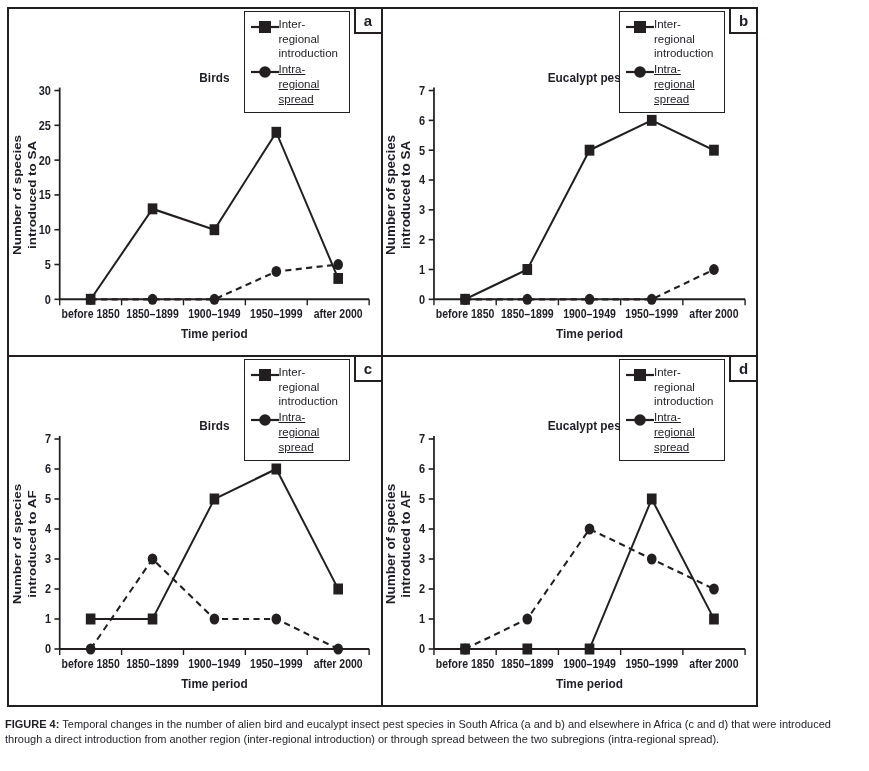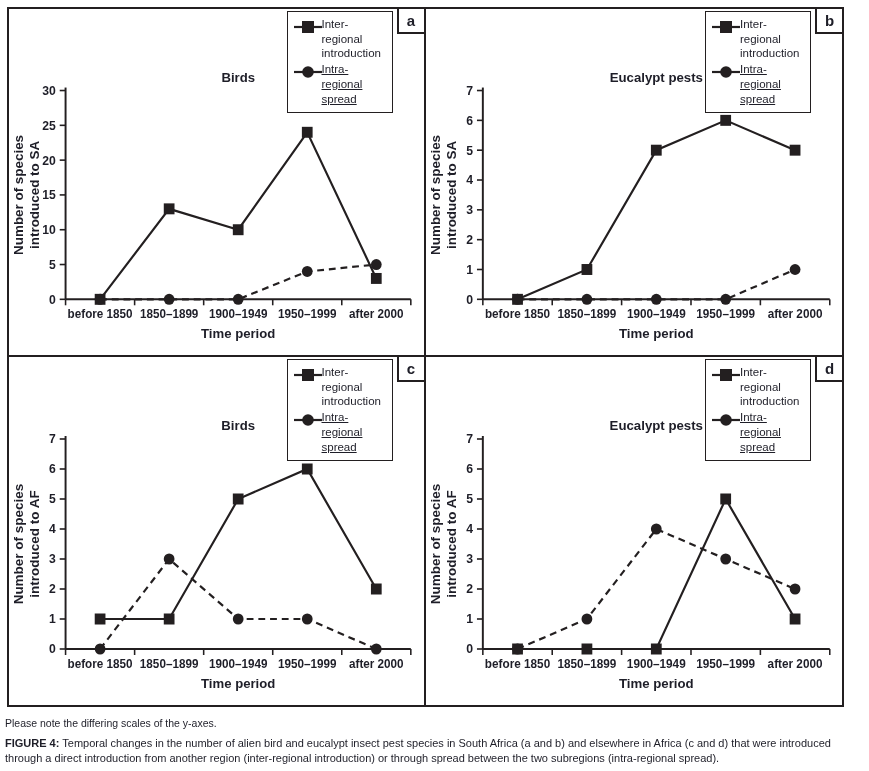--- a/index.html
+++ b/index.html
@@ -2,21 +2,21 @@
 <html style="--ink: #231f20; --text: #1e1e28;"><head>
 <meta charset="utf-8">
 <style>
   :root { --ink:#231f20; --text:#1e1e28; }
   * { box-sizing: border-box; }
   html,body { margin:0; padding:0; background:#ffffff; }
   body { font-family:"Liberation Sans", sans-serif; color:var(--text); }
   .page { position:relative; width:869px; height:771px; background:#fff; overflow:hidden; }
 
   .figure-grid {
-    position:absolute; left:7px; top:7px; width:837px;
+    position:absolute; left:7px; top:7px; width:751px;
     border:2px solid var(--ink);
     display:grid; grid-template-columns:1fr 1fr; grid-template-rows:348px 348px;
     background:#fff;
   }
   .panel { position:relative; background:#fff; }
   .panel.left  { border-right:2px solid var(--ink); }
   .panel.top   { border-bottom:2px solid var(--ink); }
 
   svg.chart { position:absolute; inset:0; width:100%; height:100%; }
 
@@ -334,17 +334,16 @@
               <circle cx="305.8" cy="202" r="5.5" fill="#231f20"></circle>
               <circle cx="376.6" cy="232" r="5.5" fill="#231f20"></circle>
             </g>
           </g>
         </svg>
     </section>
 
   </div>
 
   <div class="caption">
-    <p class="caption-note">Please note the differing scales of the y-axes.</p>
     <p class="caption-main"><span class="caption-label">FIGURE 4:</span> <span>Temporal changes in the number of alien bird and eucalypt insect pest species in South Africa (a and b) and elsewhere in Africa (c and d) that were introduced through a direct introduction from another region (inter-regional introduction) or through spread between the two subregions (intra-regional spread).</span></p>
   </div>
 
 </div>
 
 </body></html>

